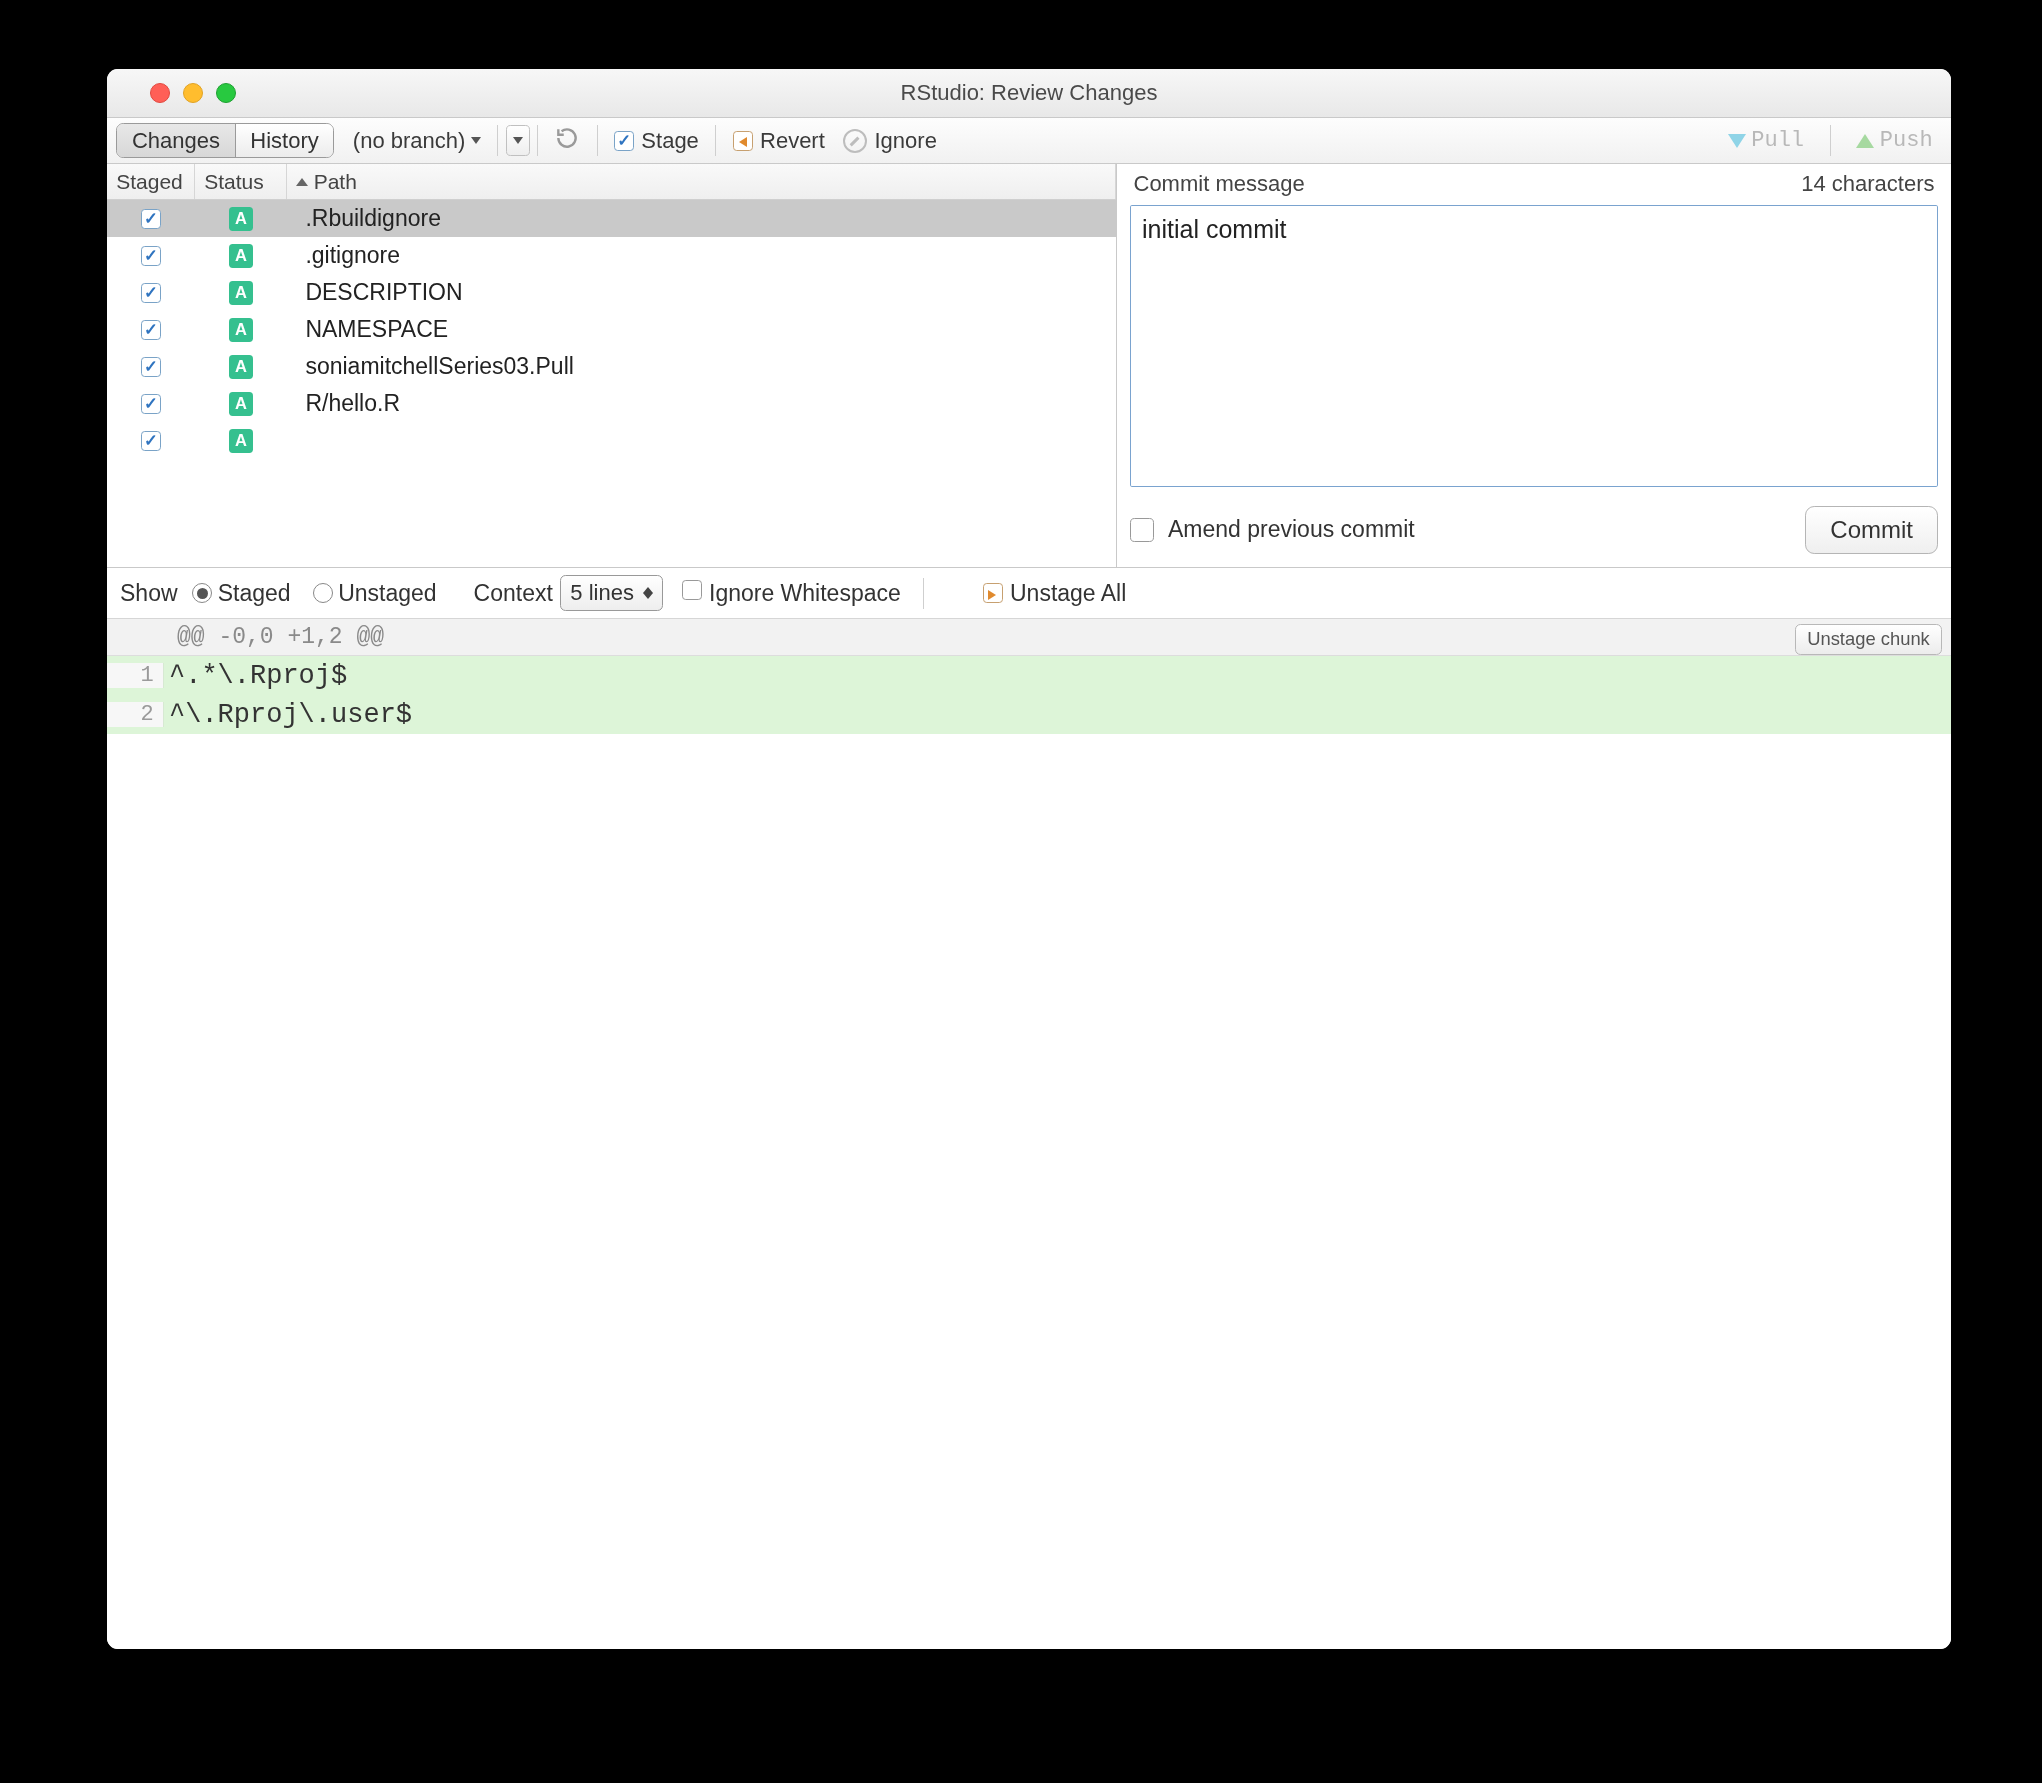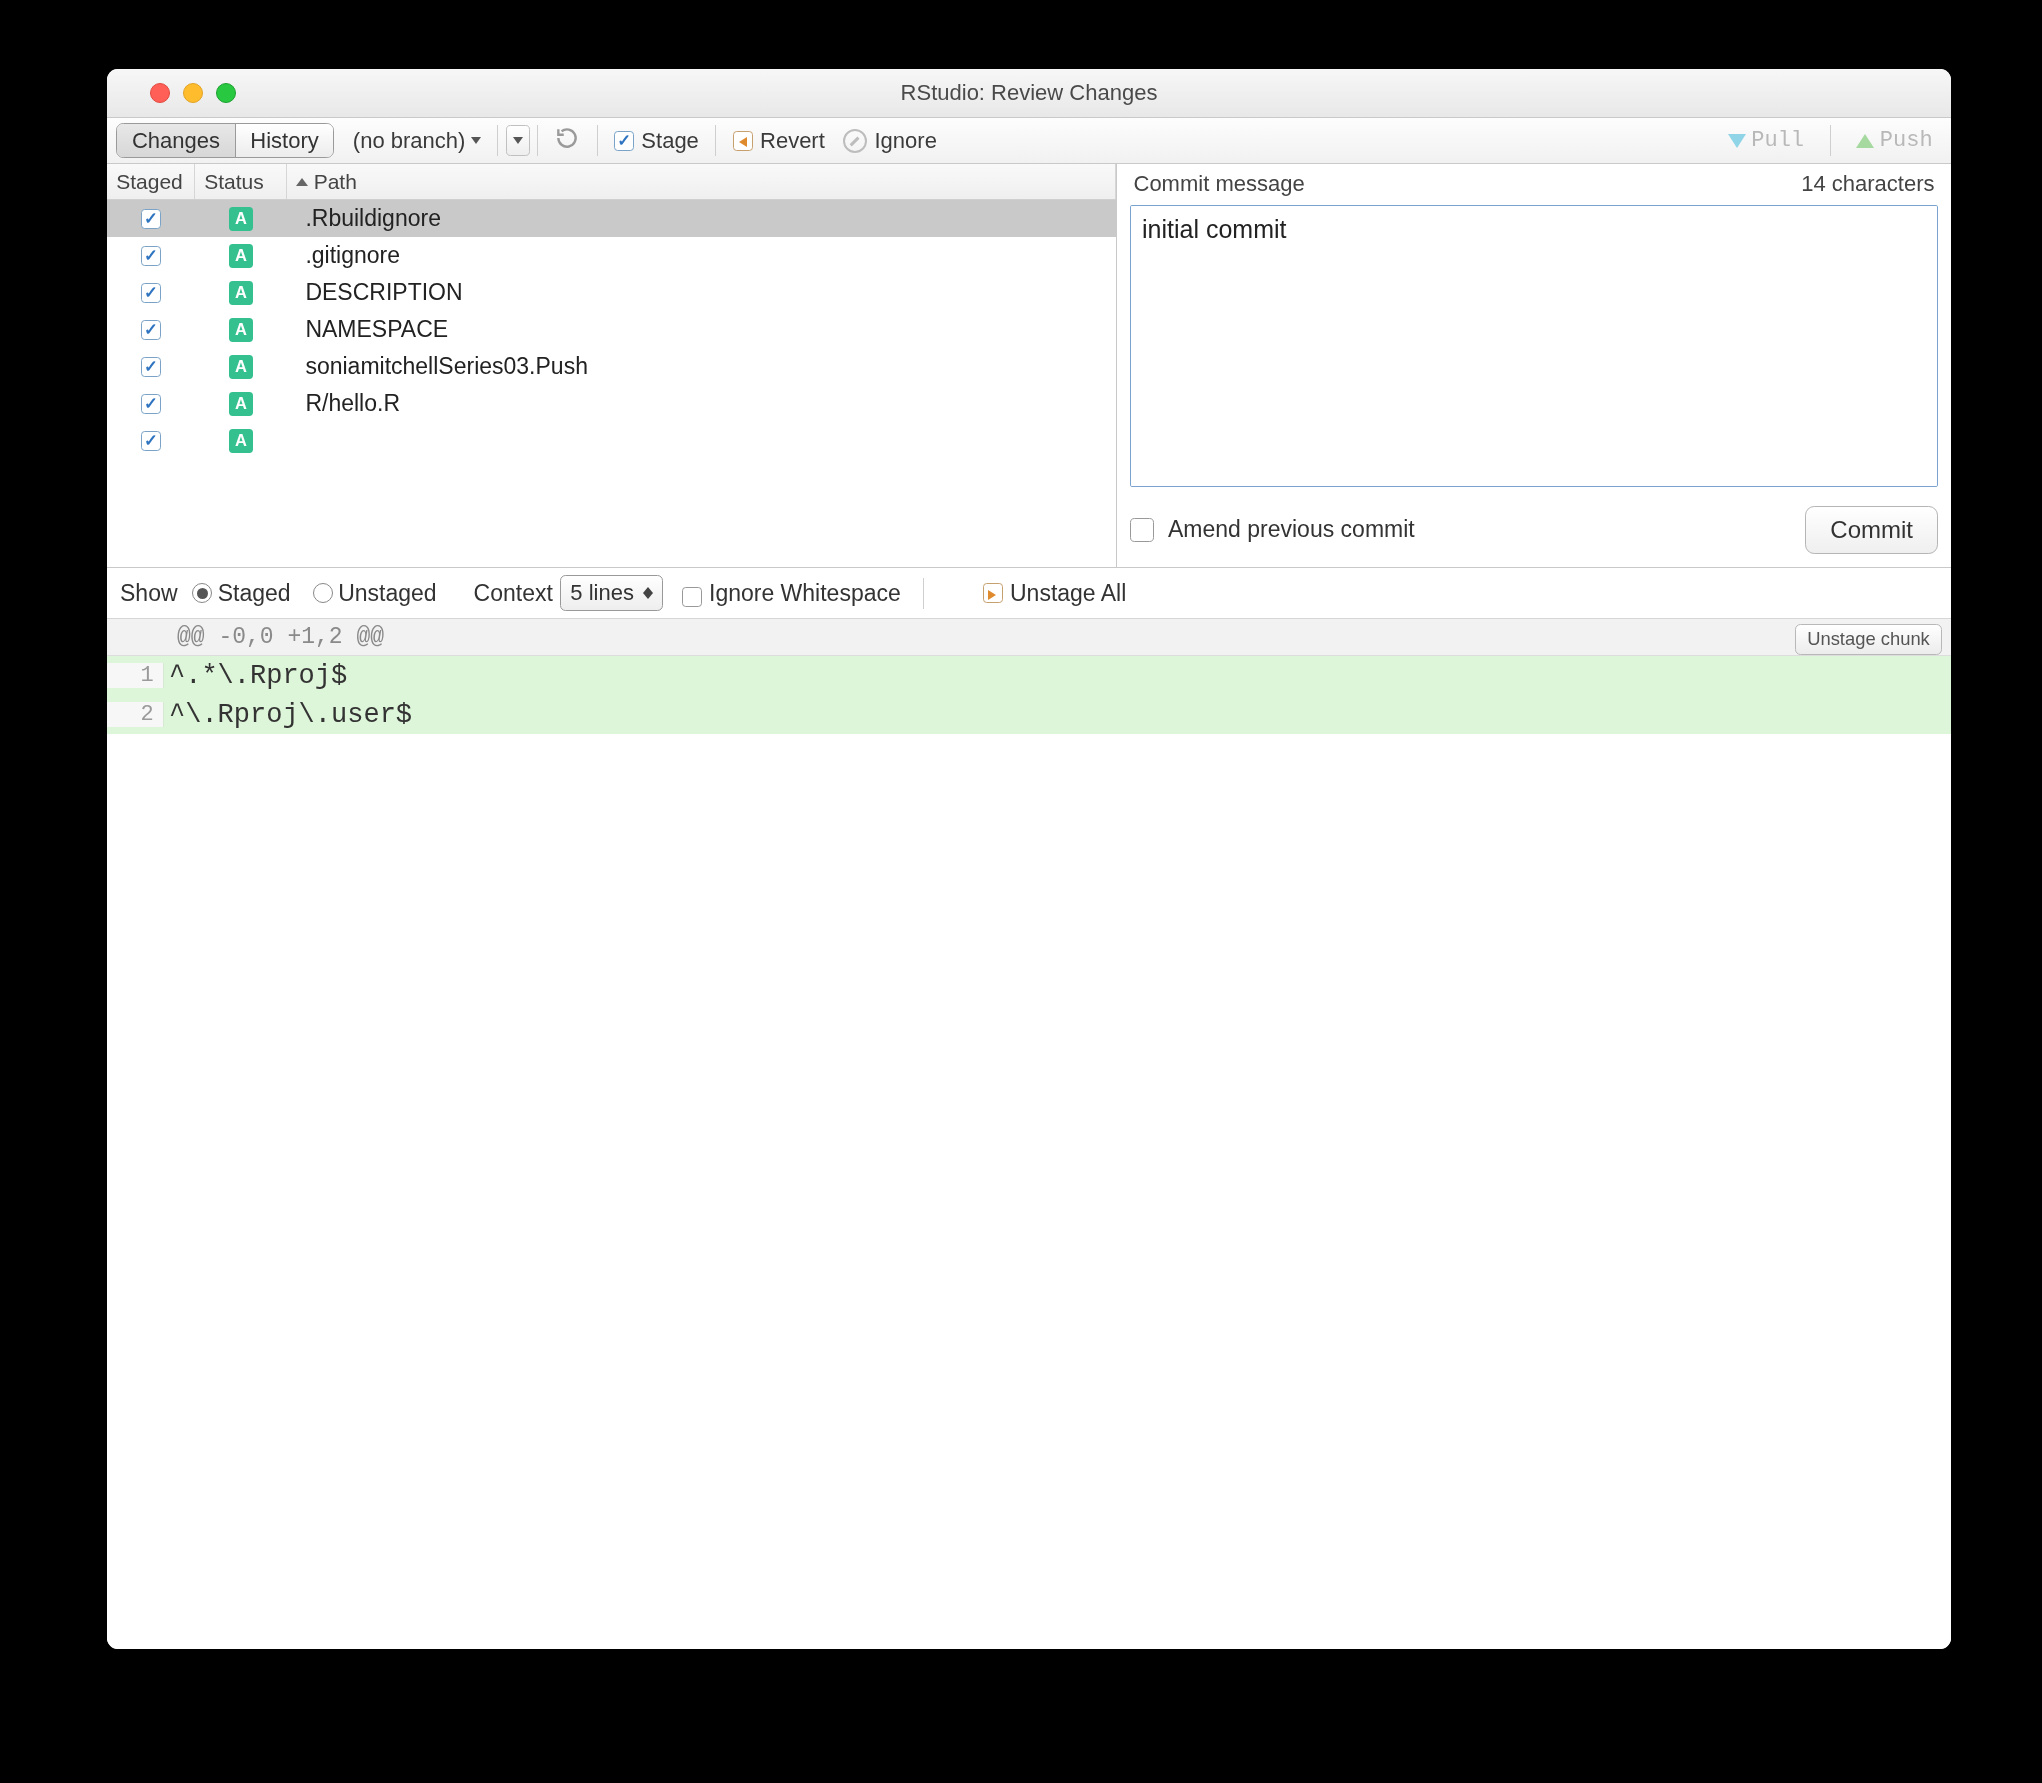--- a/index.html
+++ b/index.html
@@ -219,21 +219,21 @@
             </div>
             <div class="c-path">NAMESPACE</div>
           </div>
           <div class="file-row">
             <div class="c-staged">
               <span class="chk checked"></span>
             </div>
             <div class="c-status">
               <span class="status-badge">A</span>
             </div>
-            <div class="c-path">soniamitchellSeries03.Push</div>
+            <div class="c-path">soniamitchellSeries03.Pull</div>
           </div>
           <div class="file-row">
             <div class="c-staged">
               <span class="chk checked"></span>
             </div>
             <div class="c-status">
               <span class="status-badge">A</span>
             </div>
             <div class="c-path">R/hello.R</div>
           </div>
@@ -276,21 +276,21 @@
       <span>Unstaged</span>
     </label>
     <span style="margin-left:15px;">Context</span>
     <div class="context-select">
       <span>5 lines</span>
       <span class="spinner">
         <span class="tri up"></span>
           <span class="tri dn"></span>
       </span>
     </div>
-    <label style="display:flex;align-items:flex-end;">
+    <label style="display:flex;align-items:flex-start;">
       <span class="iw-chk"></span>
       <span>Ignore Whitespace</span>
     </label>
     <div class="vsep" style="margin:0 22px;"></div>
     <div class="unstage-all">
       <span class="orange-arrow"></span>
       <span>Unstage All</span>
     </div>
   </div>
 

